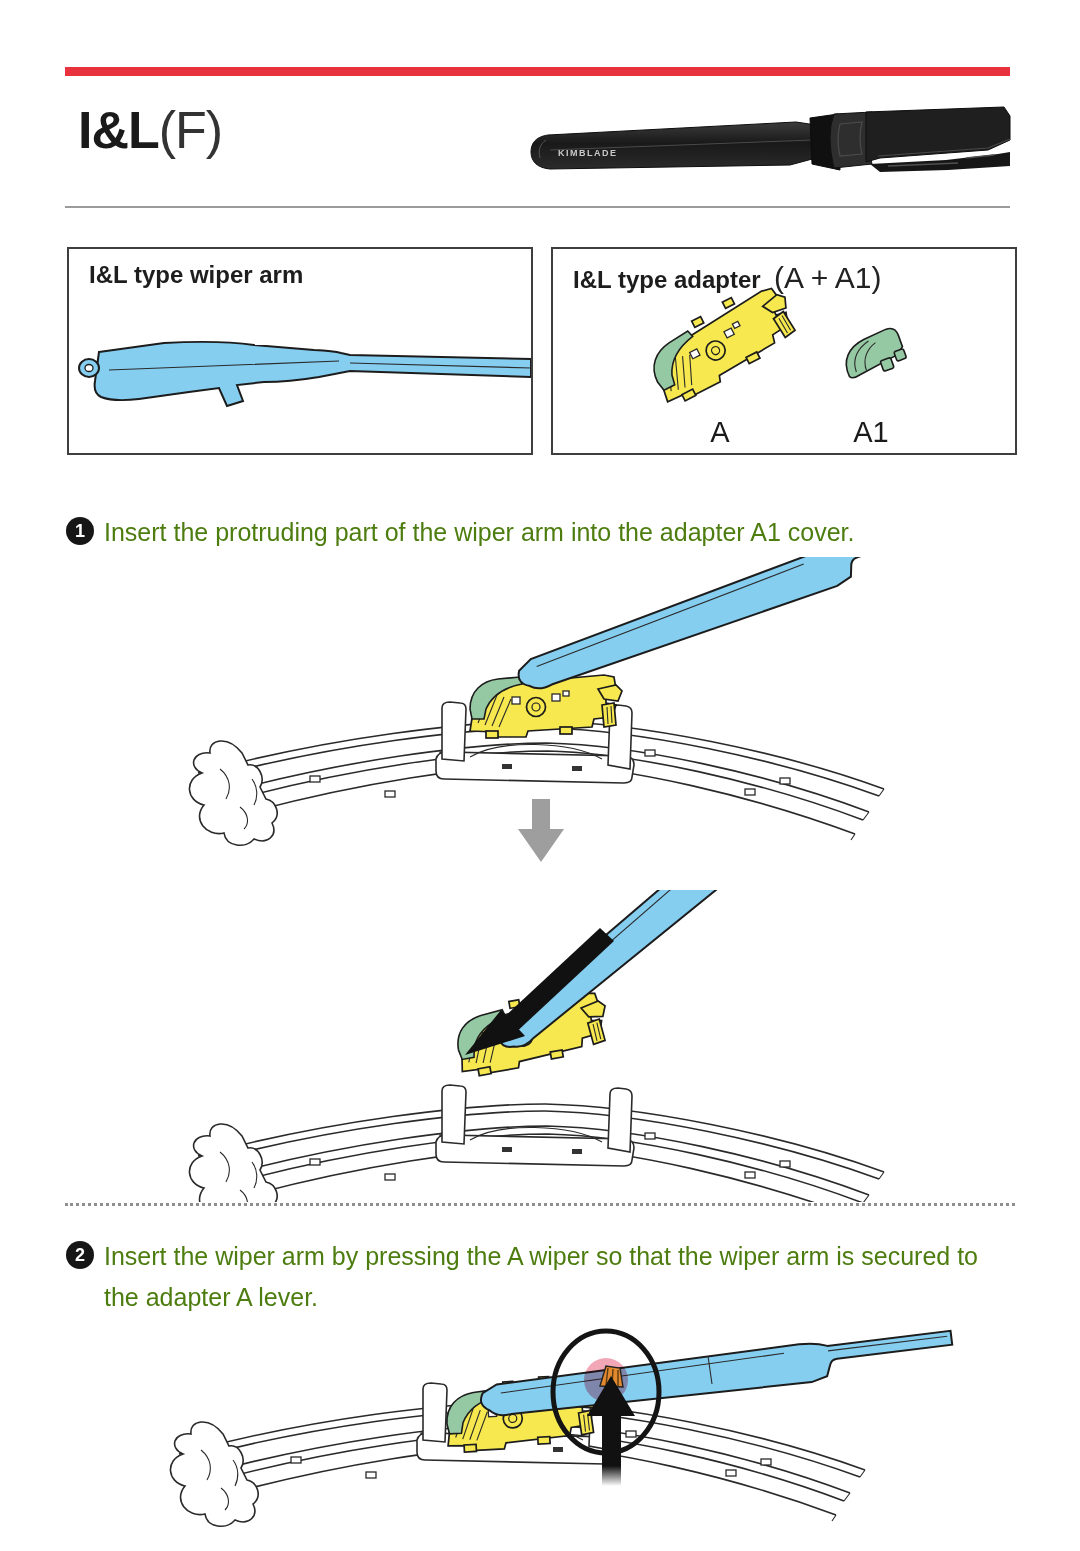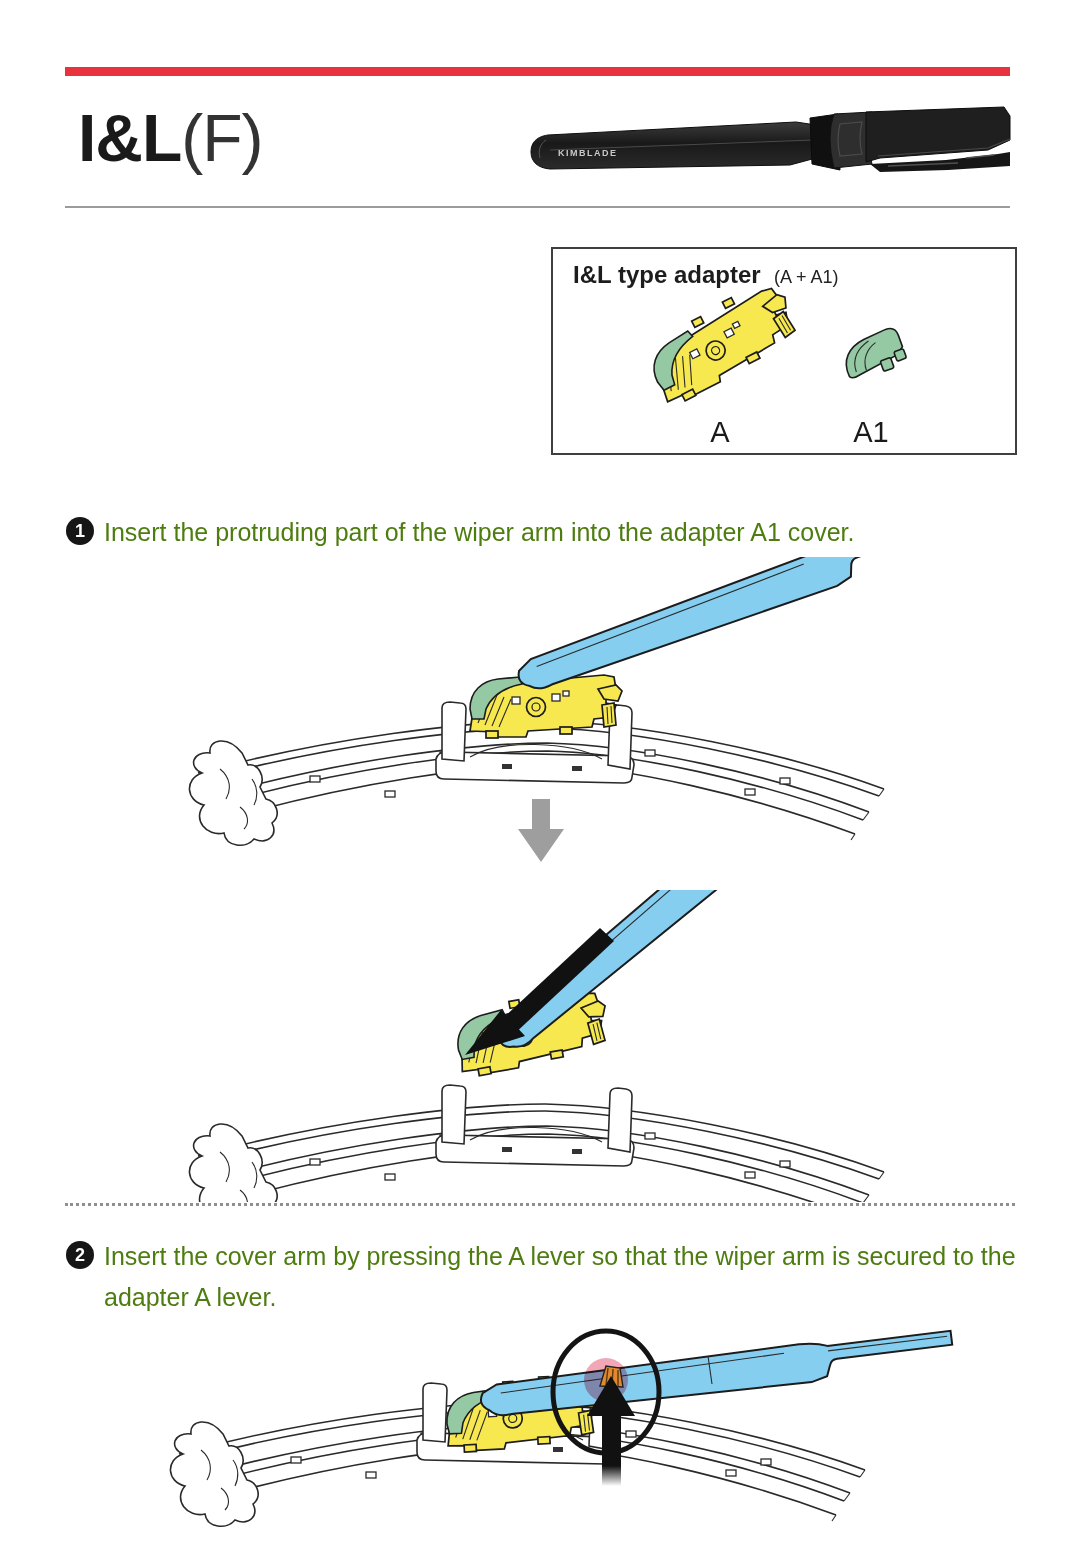--- a/index.html
+++ b/index.html
@@ -1,28 +1,28 @@
 <!DOCTYPE html>
 <html><head>
 <meta charset="utf-8">
 <style>
   html,body{margin:0;padding:0;background:#ffffff;}
   .page{position:relative;width:1080px;height:1551px;background:#fff;overflow:hidden;
         font-family:"Liberation Sans",sans-serif;color:#1f1f1f;}
   .abs{position:absolute;}
   .red-bar{left:65px;top:67px;width:945px;height:9px;background:#E8333F;}
-  .page-title{left:78px;top:100px;font-size:66px;letter-spacing:-1px;text-align:right;}
+  .page-title{left:78px;top:100px;font-size:52px;letter-spacing:-1px;text-align:right;}
   .page-title .t-main{font-weight:700;color:#1a1a1a;}
   .page-title .t-suffix{font-weight:400;color:#333;}
   .title-divider{left:65px;top:206px;width:945px;border-top:2px solid #9b9b9b;}
   .part-box{border:2px solid #3f3f3f;background:#fff;width:462px;height:204px;}
   #box-arm{left:67px;top:247px;}
   #box-adapter{left:551px;top:247px;}
   .box-title{position:absolute;left:20px;top:12px;font-size:24px;font-weight:700;color:#1d1d1d;white-space:nowrap;}
-  .box-title .sub{font-weight:400;font-size:18px;color:#222;}
+  .box-title .sub{font-weight:400;font-size:30px;color:#222;}
   .step-row{display:flex;align-items:flex-start;}
   #step1{left:66px;top:512px;width:950px;}
   #step2{left:66px;top:1236px;width:952px;}
   .step-num{display:inline-flex;width:28px;height:28px;border-radius:50%;background:#161616;color:#fff;
             font-weight:700;font-size:18px;align-items:center;justify-content:center;flex-shrink:0;
             margin-right:10px;margin-top:5px;}
   .step-text{font-size:25px;line-height:41px;color:#4d7c0f;}
   .dotted-divider{left:65px;top:1203px;width:950px;border-top:3px dotted #8f8f8f;}
   svg{display:block;}
   .line{fill:none;stroke:#2a2a2a;stroke-width:1.6;}
@@ -114,20 +114,29 @@
     <path d="M312,18 Q308,34 312,50 L334,48 Q330,32 334,16 Z" fill="none" stroke="#4b4b4b" stroke-width="1.2"></path>
     <path d="M338,6 L476,1 L482,10 L482,34 L460,44 L352,52 L338,56 Z" fill="#1f1f1f" stroke="#0d0d0d"></path>
     <path d="M350,50 L460,42 L482,33" stroke="#484848" stroke-width="1.2" fill="none"></path>
     <path d="M342,58 L418,54 L470,48 L482,46 L482,60 L420,64 L352,66 Z" fill="#161616"></path>
     <path d="M360,60 L430,57 M438,52 L466,49" stroke="#505050" stroke-width="1.5"></path>
     <text x="30" y="50" font-size="9" font-weight="bold" letter-spacing="1.5" fill="#c9c9c9">KIMBLADE</text>
   </svg>
 
   <div class="abs title-divider"></div>
 
+  <div class="abs part-box" id="box-arm">
+    <div class="box-title">I&amp;L type wiper arm</div>
+    <svg width="462" height="204" viewBox="0 0 462 204">
+      <path class="blue" d="M30,103 L95,94 Q150,91 185,96 L245,101 Q265,102 272,104 L281,106 L462,110 L462,128 L281,122 L250,128 Q220,133 195,133 L168,136 L174,152 L158,157 L150,139 L120,143 L70,150 Q45,153 32,148 Q24,144 26,132 Z"></path>
+      <ellipse cx="20" cy="119" rx="10" ry="9" class="blue"></ellipse>
+      <ellipse cx="20" cy="119" rx="4" ry="3.5" fill="#fff" stroke="#1c1c1c" stroke-width="1.3"></ellipse>
+      <path class="thin" d="M40,121 L270,112 M281,114 L462,119"></path>
+    </svg>
+  </div>
 
   <div class="abs part-box" id="box-adapter">
     <div class="box-title"><span>I&amp;L type adapter</span>&nbsp;&nbsp;<span class="sub">(A + A1)</span></div>
     <svg width="462" height="204" viewBox="0 0 462 204">
       <g transform="translate(112,152) rotate(-27)">
         <use href="#adapterA"></use>
       </g>
       <g transform="translate(296,132) rotate(-20)">
         <path class="green" d="M2,-4 C0,-22 12,-32 28,-34 L52,-36 Q62,-36 62,-26 L62,-14 L54,-8 L12,-2 Q4,0 2,-4 Z"></path>
         <path class="thin" d="M10,-6 C10,-20 20,-28 32,-31 M20,-4 C20,-16 28,-24 38,-27"></path>
@@ -159,21 +168,21 @@
     <use href="#adapterA" transform="translate(310,180) rotate(-10)"></use>
     <use href="#armshape" transform="translate(352,147) rotate(-40)"></use>
     <path d="M450,38 L464,51 L362,146 L349,132 Z" fill="#111"></path>
     <path d="M315,165 L351,120 L375,146 Z" fill="#111"></path>
   </svg>
 
   <div class="abs dotted-divider"></div>
 
   <div class="abs step-row" id="step2">
     <span class="step-num">2</span>
-    <span class="step-text">Insert the cover arm by pressing the A lever so that the wiper arm is secured to the adapter A lever.</span>
+    <span class="step-text">Insert the wiper arm by pressing the A wiper so that the wiper arm is secured to the adapter A lever.</span>
   </div>
 
   <svg class="abs" style="left:140px;top:1316px;" width="880" height="235" viewBox="0 0 880 235">
     <use href="#blade" transform="translate(11,-78)"></use>
     <use href="#adapterA" transform="translate(306,128) rotate(-3)"></use>
     <use href="#armshape" transform="translate(345,80) rotate(-7)"></use>
     <path class="thin" d="M568,40 L572,68"></path>
     <circle cx="466" cy="64" r="22" fill="#F2A7B6" style="mix-blend-mode:multiply"></circle>
     <g>
       <path d="M460,70 L466,50 L480,52 L483,71 Z" fill="#E2882F" stroke="#222" stroke-width="1.4"></path>

